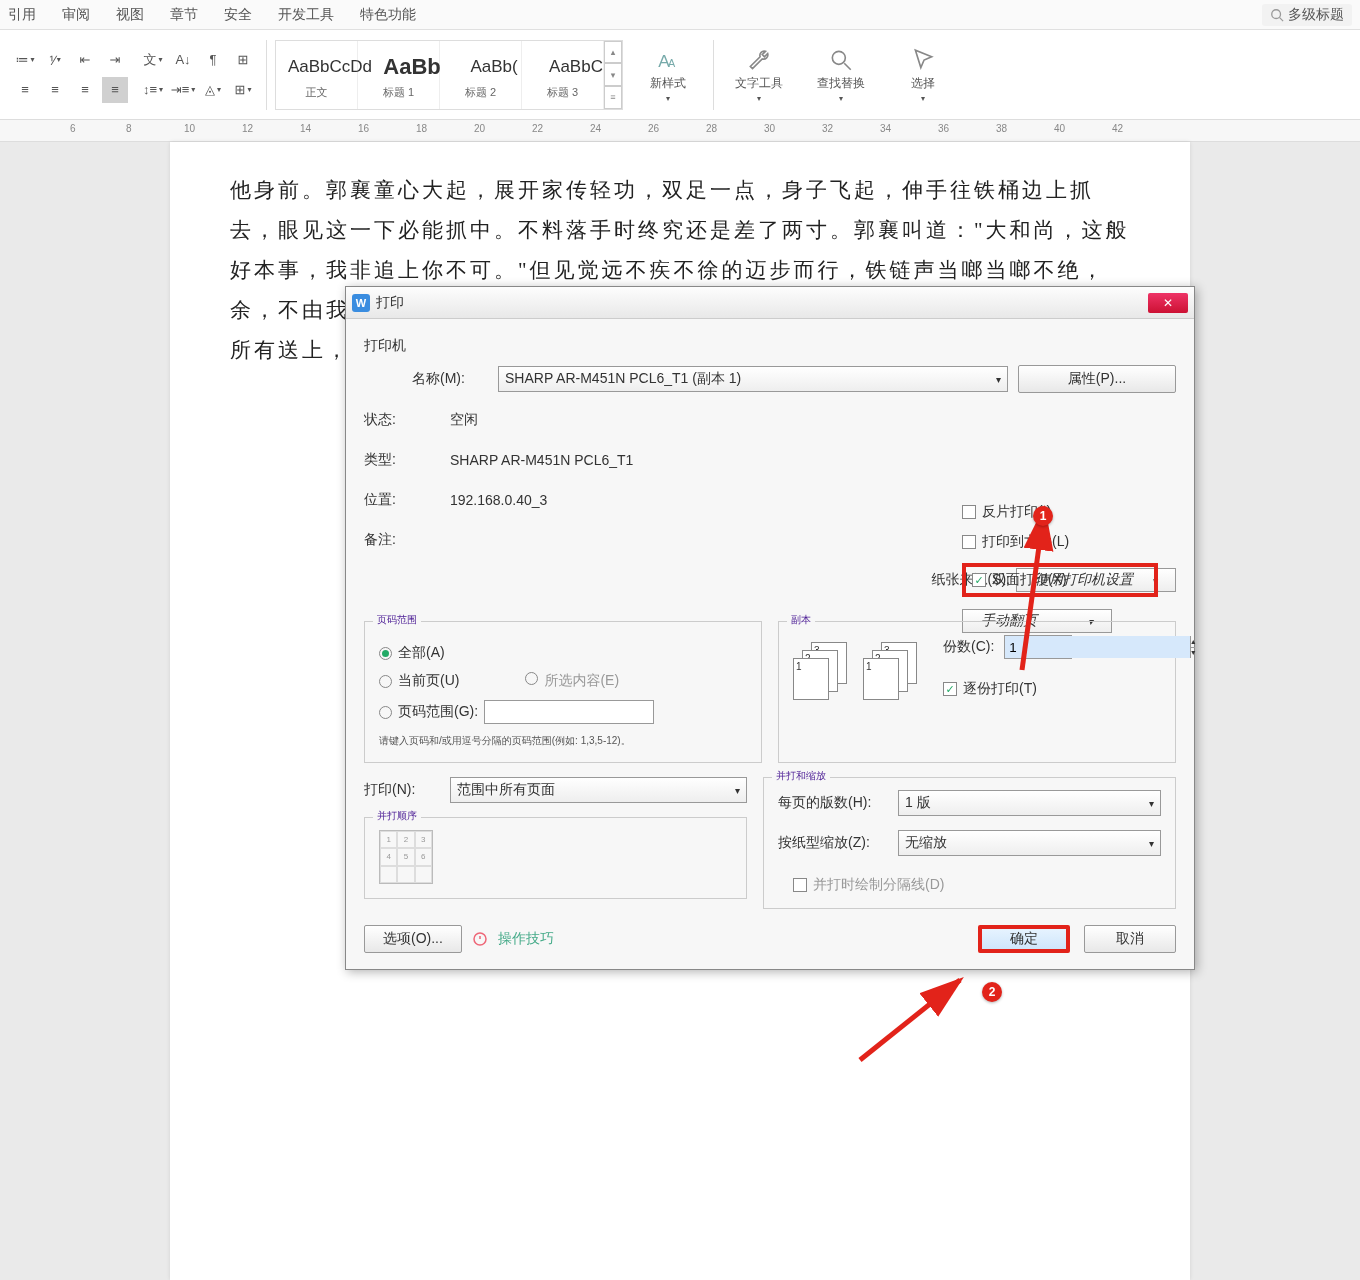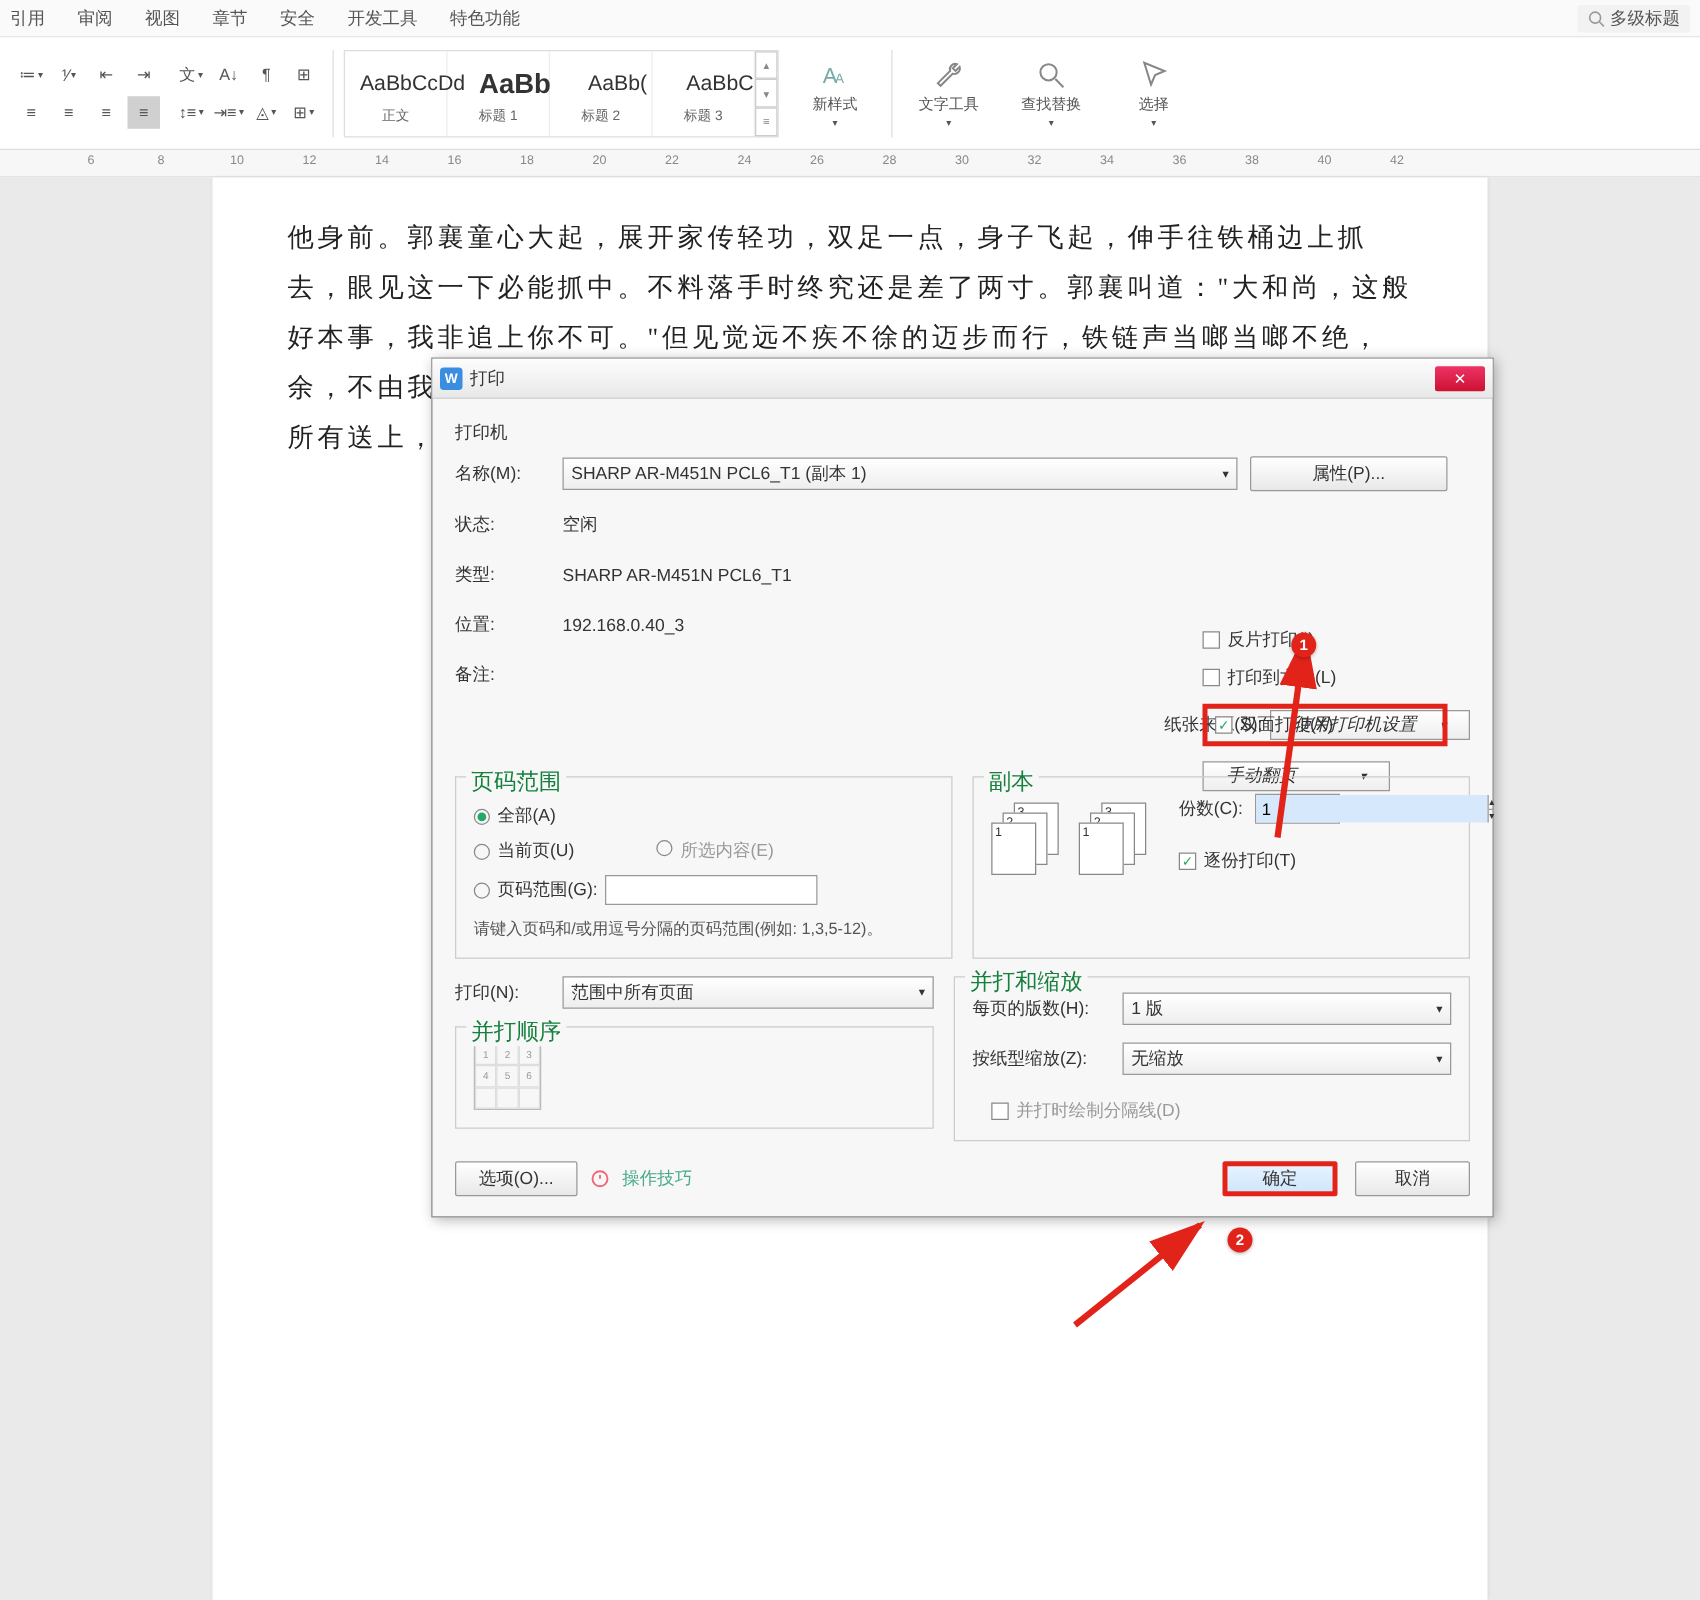--- a/index.html
+++ b/index.html
@@ -57,21 +57,21 @@
 .right-opts { position:absolute; right:18px; top:96px; width:196px; display:flex; flex-direction:column; gap:12px;}
 .chk-row { display:flex; align-items:center; gap:6px; font-size:14px; color:#333; }
 .chk { width:14px; height:14px; border:1px solid #888; background:#fff; display:flex; align-items:center; justify-content:center;}
 .chk.checked::after { content:"✓"; font-size:11px; color:#2a6;}
 
 .hl-red { border:4px solid #e2231a !important; padding:4px 6px; }
 .small-drop { width:150px; height:24px; border:1px solid #999; background:linear-gradient(#fff,#eee); display:flex; align-items:center; padding:0 18px;font-style:italic;}
 .small-drop .arrow{margin-left:auto; font-size:10px;}
 
 .groupbox { border:1px solid #ccc; padding:12px 14px 14px 14px; position:relative; margin-top:14px;}
-.groupbox .gtitle { position:absolute; top:-9px; left:8px; background:#f7f7f7; padding:0 4px; font-size:18px; color:#15803d;}
+.groupbox .gtitle { position:absolute; top:-9px; left:8px; background:#f7f7f7; padding:0 4px; font-size:10px; color:#4c1d95;}
 .radio-row { display:flex; align-items:center; gap:6px; margin:10px 0; font-size:14px;}
 .radio { width:13px; height:13px; border:1px solid #888; border-radius:50%; display:flex; align-items:center; justify-content:center;}
 .radio.sel::after{content:""; width:7px; height:7px; background:#2a6; border-radius:50%;}
 .disabled { color:#999;}
 .txtinput { height:24px; border:1px solid #999; background:#fff; padding:0 4px;}
 
 .copies-icons { display:flex; gap:10px; margin:8px 0 16px 0;}
 .copy-stack { position:relative; width:60px; height:56px;}
 .copy-stack div { position:absolute; width:36px; height:42px; border:1px solid #888; background:#fff; font-size:10px; padding:2px;}
 .spin { width:68px; height:24px; border:1px solid #999; display:flex;}
@@ -225,21 +225,21 @@
 
 <div class="dialog">
   <div class="dlg-title">
     <div class="logo">W</div>
     <span>打印</span>
     <div class="close">✕</div>
   </div>
   <div class="dlg-body">
     <div class="section-label">打印机</div>
 
-    <div class="form-row" style="position:relative;">
+    <div class="form-row" style="position:relative;margin-left:48px;">
       <div class="lbl">名称(M):</div>
       <div class="dropdown" style="max-width:540px">
           <span>SHARP AR-M451N PCL6_T1 (副本 1)</span>
           <span class="arrow">▾</span>
         </div>
       <div class="btn" style="width:158px; justify-content:center;">属性(P)...</div>
     </div>
 
     <div style="position:relative;">
       <div class="form-row">
@@ -297,21 +297,21 @@
         <div class="radio-row">
           <div class="radio"></div>
             <span>当前页(U)</span>
           <div style="margin-left:60px;" class="disabled"><span class="radio" style="display:inline-flex;margin-right:6px;"></span><span>所选内容(E)</span></div>
         </div>
         <div class="radio-row">
             <div class="radio"></div>
             <span>页码范围(G):</span>
           <input class="txtinput" style="width: 170px;">
         </div>
-        <div style="font-size:13px; color:#555; margin-top:10px;">请键入页码和/或用逗号分隔的页码范围(例如: 1,3,5-12)。</div>
+        <div style="font-size:10px; color:#555; margin-top:10px;">请键入页码和/或用逗号分隔的页码范围(例如: 1,3,5-12)。</div>
       </div>
 
       <div class="groupbox">
         <div class="gtitle">副本</div>
         <div style="display:flex; align-items:flex-start; gap:20px;">
           <div class="copies-icons">
             <div class="copy-stack">
                 <div style="top:0;left:18px">3</div>
                 <div style="top:8px;left:9px">2</div>
                 <div style="top:16px;left:0">1</div>

